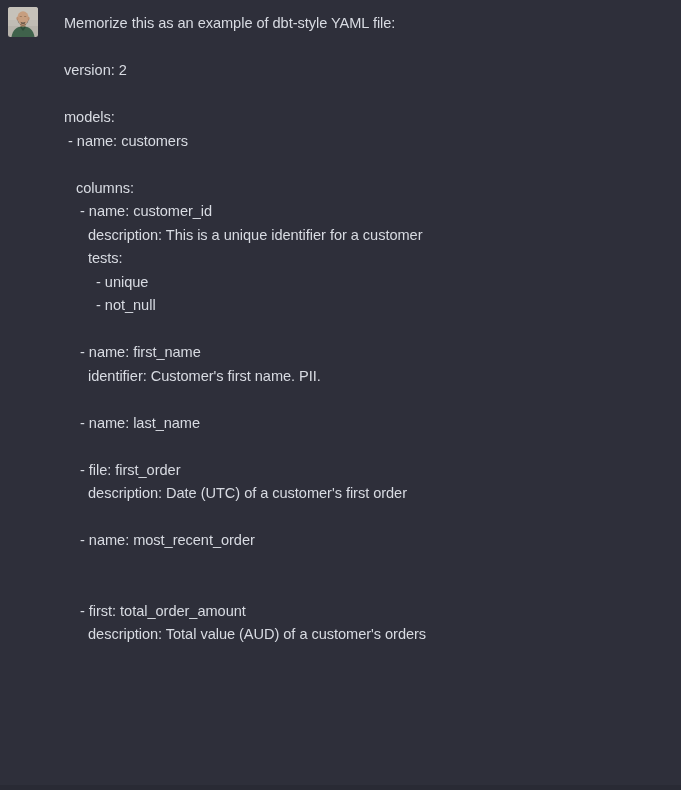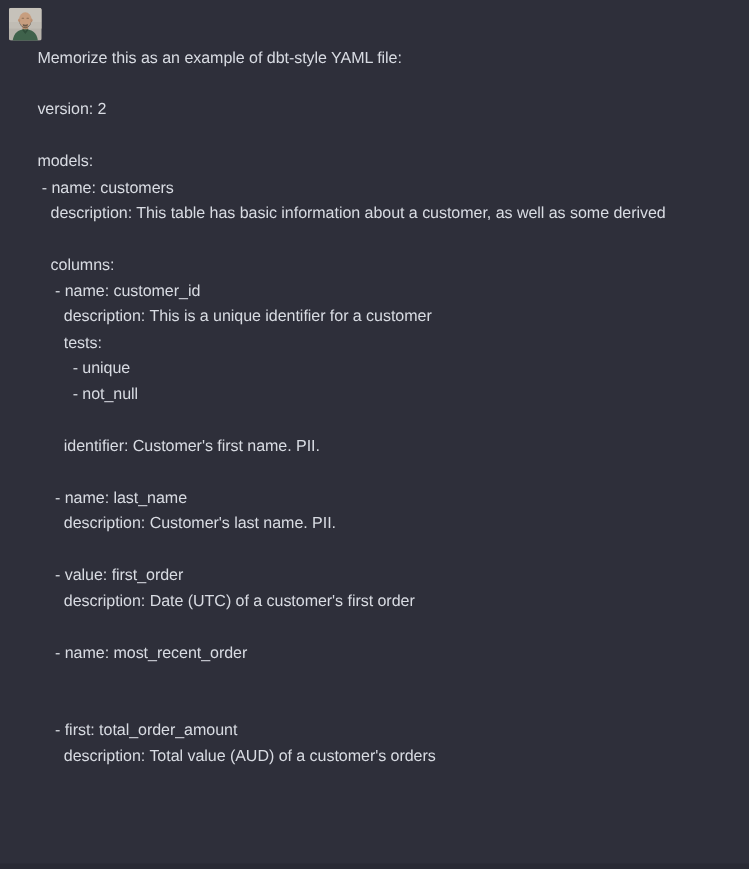--- a/index.html
+++ b/index.html
@@ -14,21 +14,20 @@
     font-family: "Liberation Sans", "DejaVu Sans", sans-serif;
     position: relative;
   }
   .chat-row {
     display: flex;
     align-items: flex-start;
     box-sizing: border-box;
     padding: 7px 8px 0 8px;
     width: 100%;
     height: 100%;
-    flex-direction: column;
   }
   .avatar {
     width: 30px;
     height: 30px;
     flex: 0 0 30px;
     border-radius: 2.5px;
     overflow: hidden;
     display: block;
   }
   .avatar svg { display: block; }
@@ -80,35 +79,34 @@
       <rect x="16" y="9.2" width="2.4" height="0.8" rx="0.4" fill="#8A6E55"></rect>
     </svg>
   </span>
   <div class="content" style="color: rgb(216, 219, 226);">
       <div class="msg-line">Memorize this as an example of dbt-style YAML file:</div>
       <div class="msg-line">&nbsp;</div>
       <div class="msg-line">version: 2</div>
       <div class="msg-line">&nbsp;</div>
       <div class="msg-line">models:</div>
       <div class="msg-line"> - name: customers</div>
-      <div class="msg-line">   description: This table has basic information about a customer, as well as some derived</div>
       <div class="msg-line">&nbsp;</div>
       <div class="msg-line">   columns:</div>
       <div class="msg-line">    - name: customer_id</div>
       <div class="msg-line">      description: This is a unique identifier for a customer</div>
       <div class="msg-line">      tests:</div>
       <div class="msg-line">        - unique</div>
       <div class="msg-line">        - not_null</div>
       <div class="msg-line">&nbsp;</div>
+      <div class="msg-line">    - name: first_name</div>
       <div class="msg-line">      identifier: Customer's first name. PII.</div>
       <div class="msg-line">&nbsp;</div>
       <div class="msg-line">    - name: last_name</div>
-      <div class="msg-line">      description: Customer's last name. PII.</div>
       <div class="msg-line">&nbsp;</div>
-      <div class="msg-line">    - value: first_order</div>
+      <div class="msg-line">    - file: first_order</div>
       <div class="msg-line">      description: Date (UTC) of a customer's first order</div>
       <div class="msg-line">&nbsp;</div>
       <div class="msg-line">    - name: most_recent_order</div>
       <div class="msg-line">&nbsp;</div>
       <div class="msg-line">&nbsp;</div>
       <div class="msg-line">    - first: total_order_amount</div>
       <div class="msg-line">      description: Total value (AUD) of a customer's orders</div>
     </div>
 </div>
 

